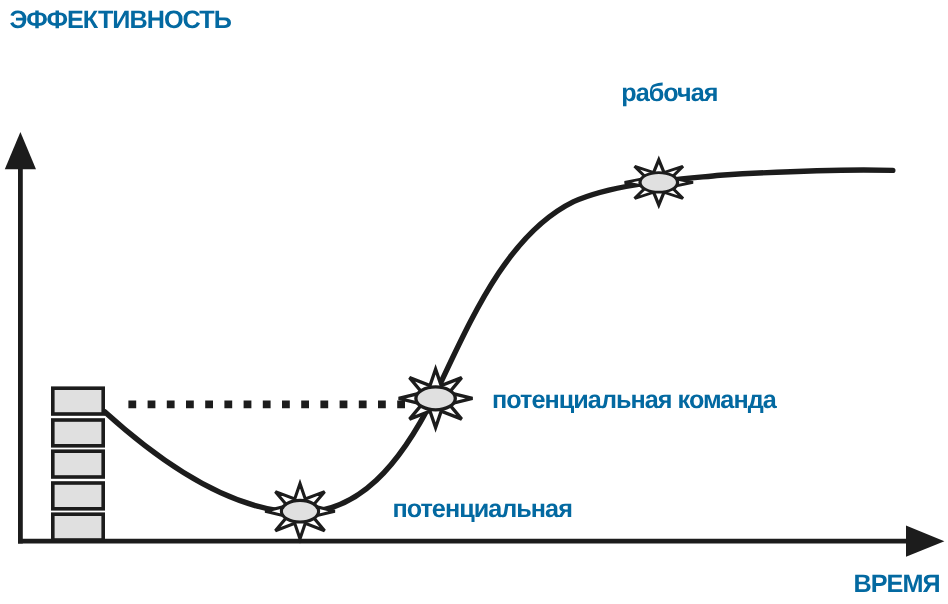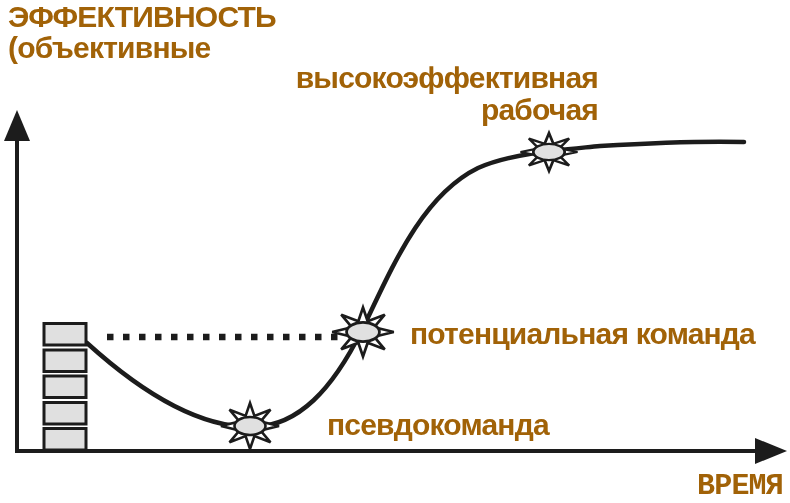--- a/index.html
+++ b/index.html
@@ -6,33 +6,33 @@
   .stage {
     position: relative;
     width: 790px; height: 503px;
     background: #ffffff;
     font-family: "Liberation Sans", sans-serif;
     overflow: hidden;
   }
   svg.plot { position: absolute; left: 0; top: 0; width: 790px; height: 503px; }
   .lbl {
     position: absolute;
-    color: #a16207;
+    color: #0369a1;
     font-weight: bold;
-    font-size: 30px;
+    font-size: 21px;
     line-height: 31px;
     letter-spacing: -0.8px;
     white-space: nowrap;
   }
   .title { left: 8px; top: 1px; }
   .lbl-working-group { left: 47px; top: 270px; }
   .lbl-high-perf { right: 192px; top: 62px; text-align: right; line-height: 32px; }
   .lbl-potential { left: 410px; top: 318px; }
   .lbl-pseudo { left: 327px; top: 409px; }
-  .lbl-time { right: 7px; top: 471px; font-family: Liberation Mono, monospace; }
+  .lbl-time { right: 7px; top: 471px; }
 </style>
 </head>
 <body>
 
 <div class="stage">
 
   <svg class="plot" viewBox="0 0 790 503">
 
     <g>
       <line x1="17" y1="136" x2="17" y2="453" stroke="#1c1c1c" stroke-width="4"></line>
@@ -72,28 +72,26 @@
     </g>
 
     <g transform="translate(549,152) scale(0.98,0.82)">
       <polygon points="29,0 10.6,4.5 20.5,16.3 4.4,10.1 0,23 -4.4,10.1 -20.5,16.3 -10.6,4.5 -29,0 -10.6,-4.5 -20.5,-16.3 -4.4,-10.1 0,-23 4.4,-10.1 20.5,-16.3 10.6,-4.5" fill="#ffffff" stroke="#1c1c1c" stroke-width="2.8"></polygon>
       <ellipse cx="0" cy="0" rx="16" ry="10" fill="#e0e0e0" stroke="#1c1c1c" stroke-width="2.8"></ellipse>
     </g>
   </svg>
 
   <div class="lbl title">
     <div>ЭФФЕКТИВНОСТЬ</div>
-    <div>(объективные</div>
   </div>
 
 
   <div class="lbl lbl-high-perf">
-    <div>высокоэффективная</div>
     <div>рабочая</div>
   </div>
 
   <div class="lbl lbl-potential">потенциальная команда</div>
 
-  <div class="lbl lbl-pseudo">псевдокоманда</div>
+  <div class="lbl lbl-pseudo">потенциальная</div>
 
   <div class="lbl lbl-time">ВРЕМЯ</div>
 
 </div>
 
 </body></html>

